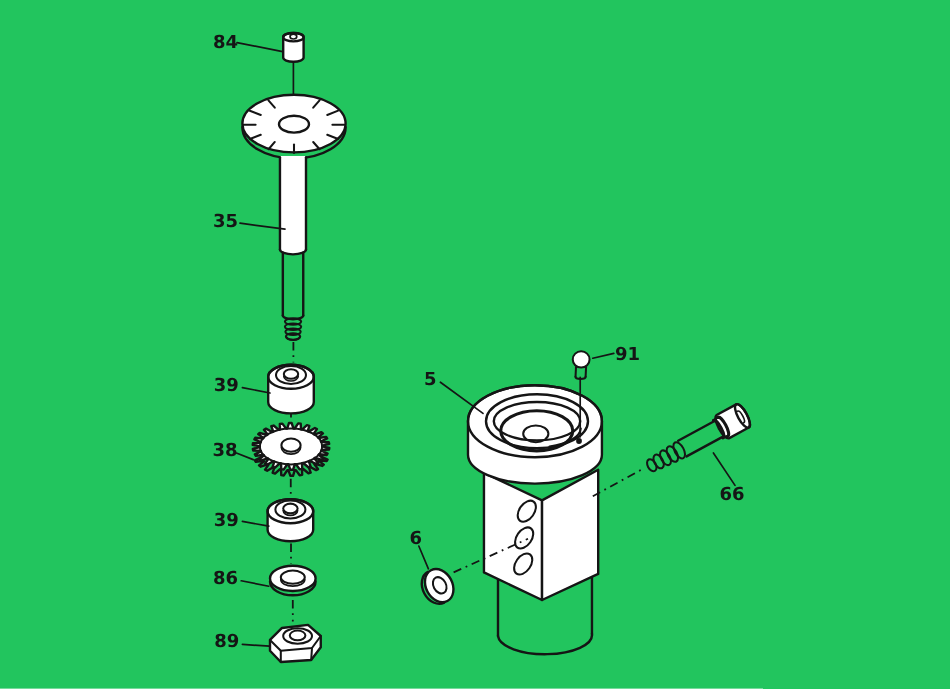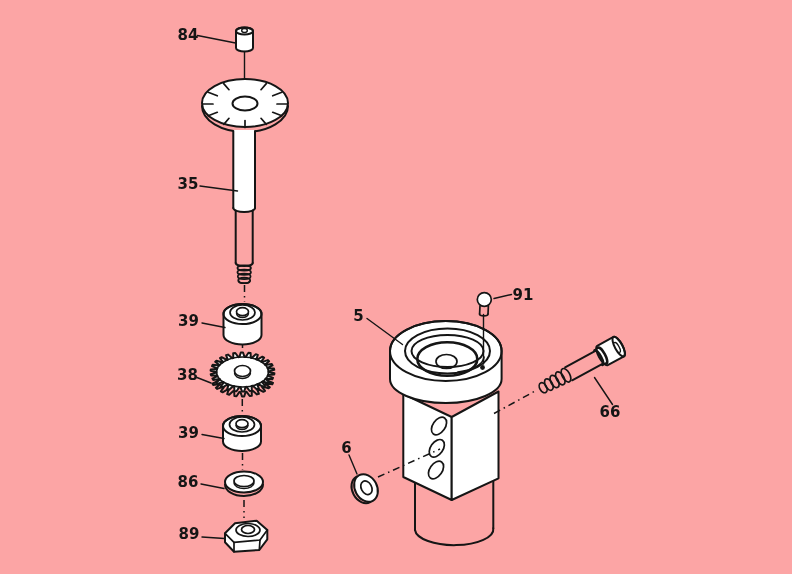--- a/index.html
+++ b/index.html
@@ -1,16 +1,16 @@
 <!DOCTYPE html>
 <html><head>
 <meta charset="utf-8">
 <style>
   html,body{margin:0;padding:0;background:#fff;}
-  .stage{position:relative;width:792px;height:574px;background:#fca5a5;overflow:hidden;
+  .stage{position:relative;width:792px;height:574px;background:#22c55e;overflow:hidden;
          font-family:"DejaVu Sans","Liberation Sans",sans-serif;}
   svg{display:block}
   .ln{stroke:#151515;fill:none;stroke-width:2;stroke-linecap:round;stroke-linejoin:round;}
   .fillw{fill:#ffffff;}
   .thin{stroke-width:1.4;}
   .med{stroke-width:1.7;}
   .bold{stroke-width:2.6;}
   .dash{stroke-width:1.5;stroke-dasharray:7 4 1.5 4;stroke-linecap:butt;}
   .lbl{font-family:"DejaVu Sans","Liberation Sans",sans-serif;font-weight:bold;font-size:15px;
        fill:#151515;text-anchor:middle;}

